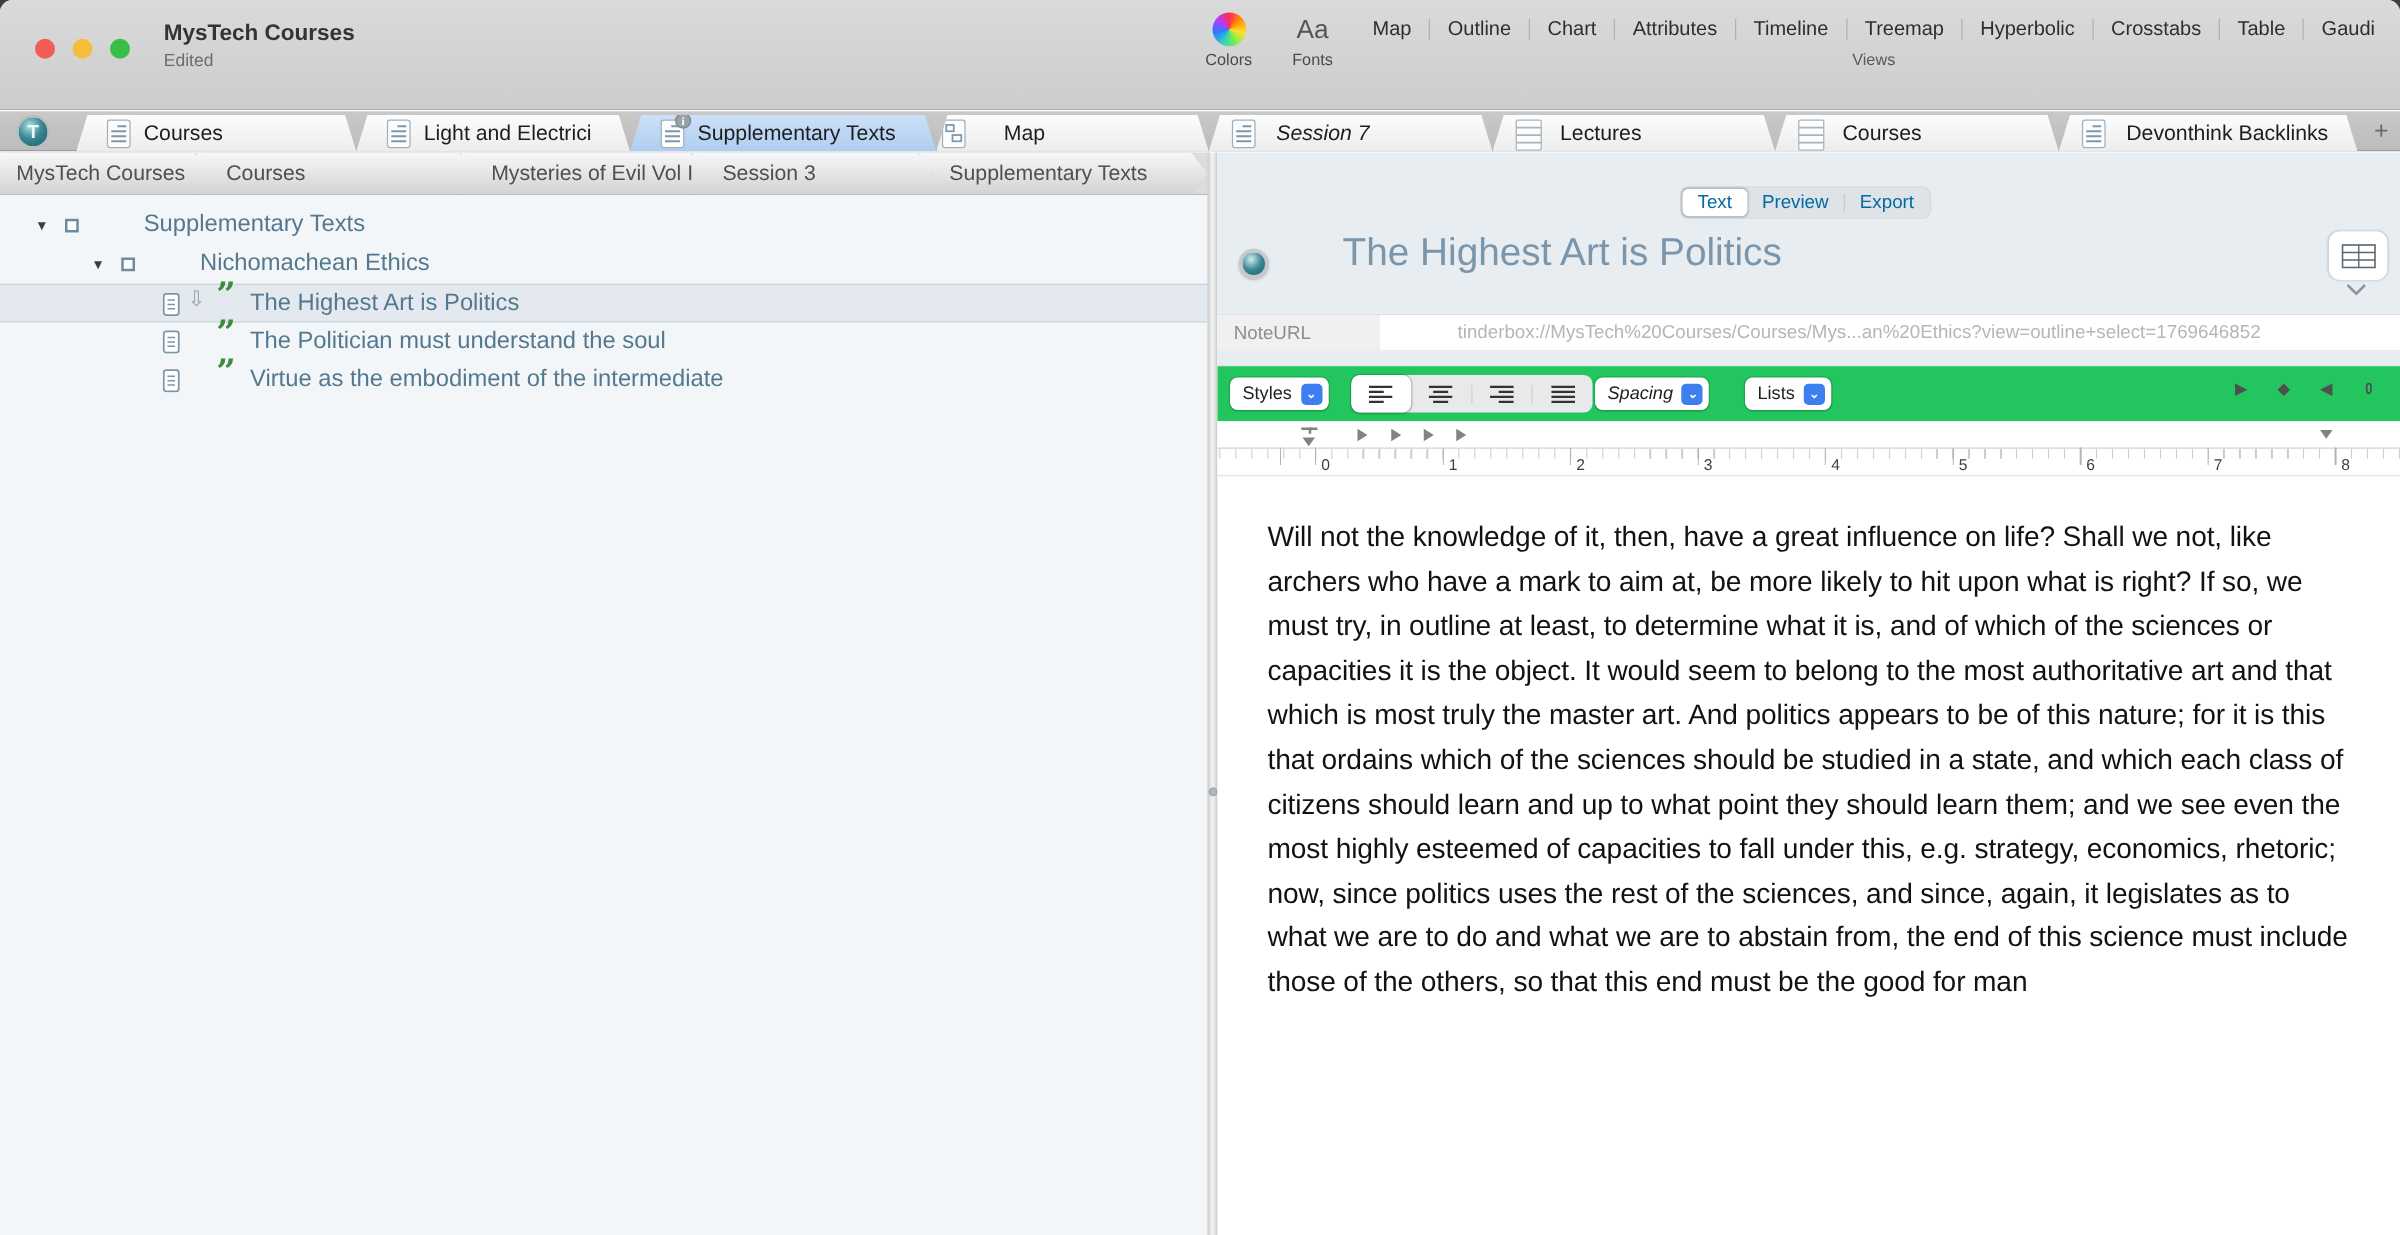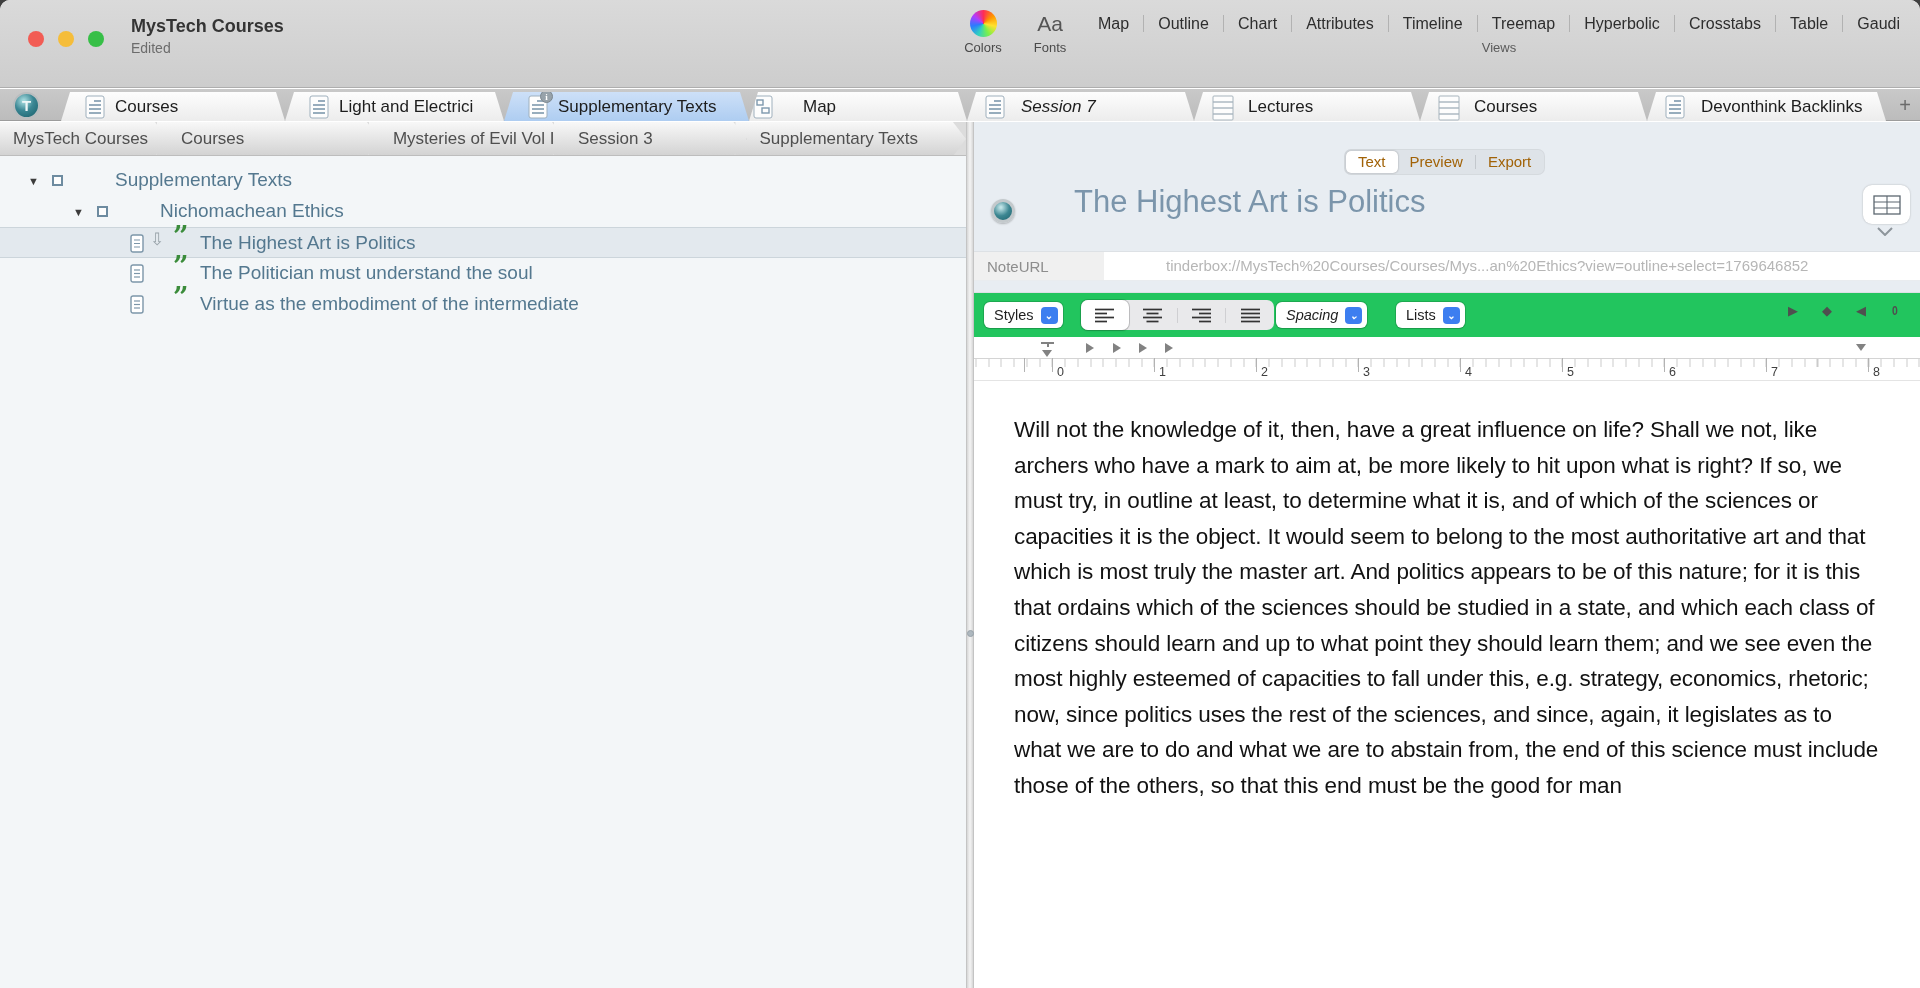--- a/index.html
+++ b/index.html
@@ -75,21 +75,21 @@
   .csquare { position:absolute; width:11px; height:11px; border:2px solid #6d8ba0; background:#fdfdfd; }
   .note-ico { position:absolute; left:130px; top:6px; }
   .dl-arrow { position:absolute; left:150px; top:1px; font-size:17px; color:#9aa4ab; }
   .quote { position:absolute; left:173px; top:-7px; font-family:"DejaVu Serif", serif;
     font-size:27px; font-weight:bold; color:#3b8c3b; letter-spacing:-2px; }
   .olabel { position:absolute; left:200px; top:4px; }
   
   .rp-header { height:129px; background:#e8edf2; position:relative; }
   .seg { position:absolute; left:370px; top:27px; height:26px; background:#dee3e8; border-radius:7px;
     display:flex; align-items:center; padding:0 2px; box-shadow: inset 0 0 0 1px rgba(0,0,0,.04); }
-  .seg-item { font-size:15px; color:#a16207; padding:0 12px; height:22px; line-height:22px; position:relative; }
+  .seg-item { font-size:15px; color:#0369a1; padding:0 12px; height:22px; line-height:22px; position:relative; }
   .seg-item.active { background:#fff; border-radius:5px; box-shadow:0 0 2px rgba(0,0,0,.35); font-weight:normal; }
   .seg-div { width:1px; height:14px; background:#c3c8cd; }
   .orb { position:absolute; left:17px; top:77px; width:24px; height:24px; border-radius:50%;
     background: radial-gradient(circle at 38% 30%, #bfe3e6 5%, #3d8792 50%, #1c626d 100%);
     border:3px solid #c3c9cc; box-shadow:0 1px 2px rgba(0,0,0,.25); }
   .note-title { position:absolute; left:100px; top:62px; font-size:31px; color:#7b95ab; white-space:nowrap; }
   .grid-btn { position:absolute; left:889px; top:63px; width:47px; height:39px; background:#fff;
     border-radius:9px; box-shadow:0 0 2px rgba(0,0,0,.25); display:flex; align-items:center; justify-content:center; }
   .collapse-chev { position:absolute; left:903px; top:105px; }
   

